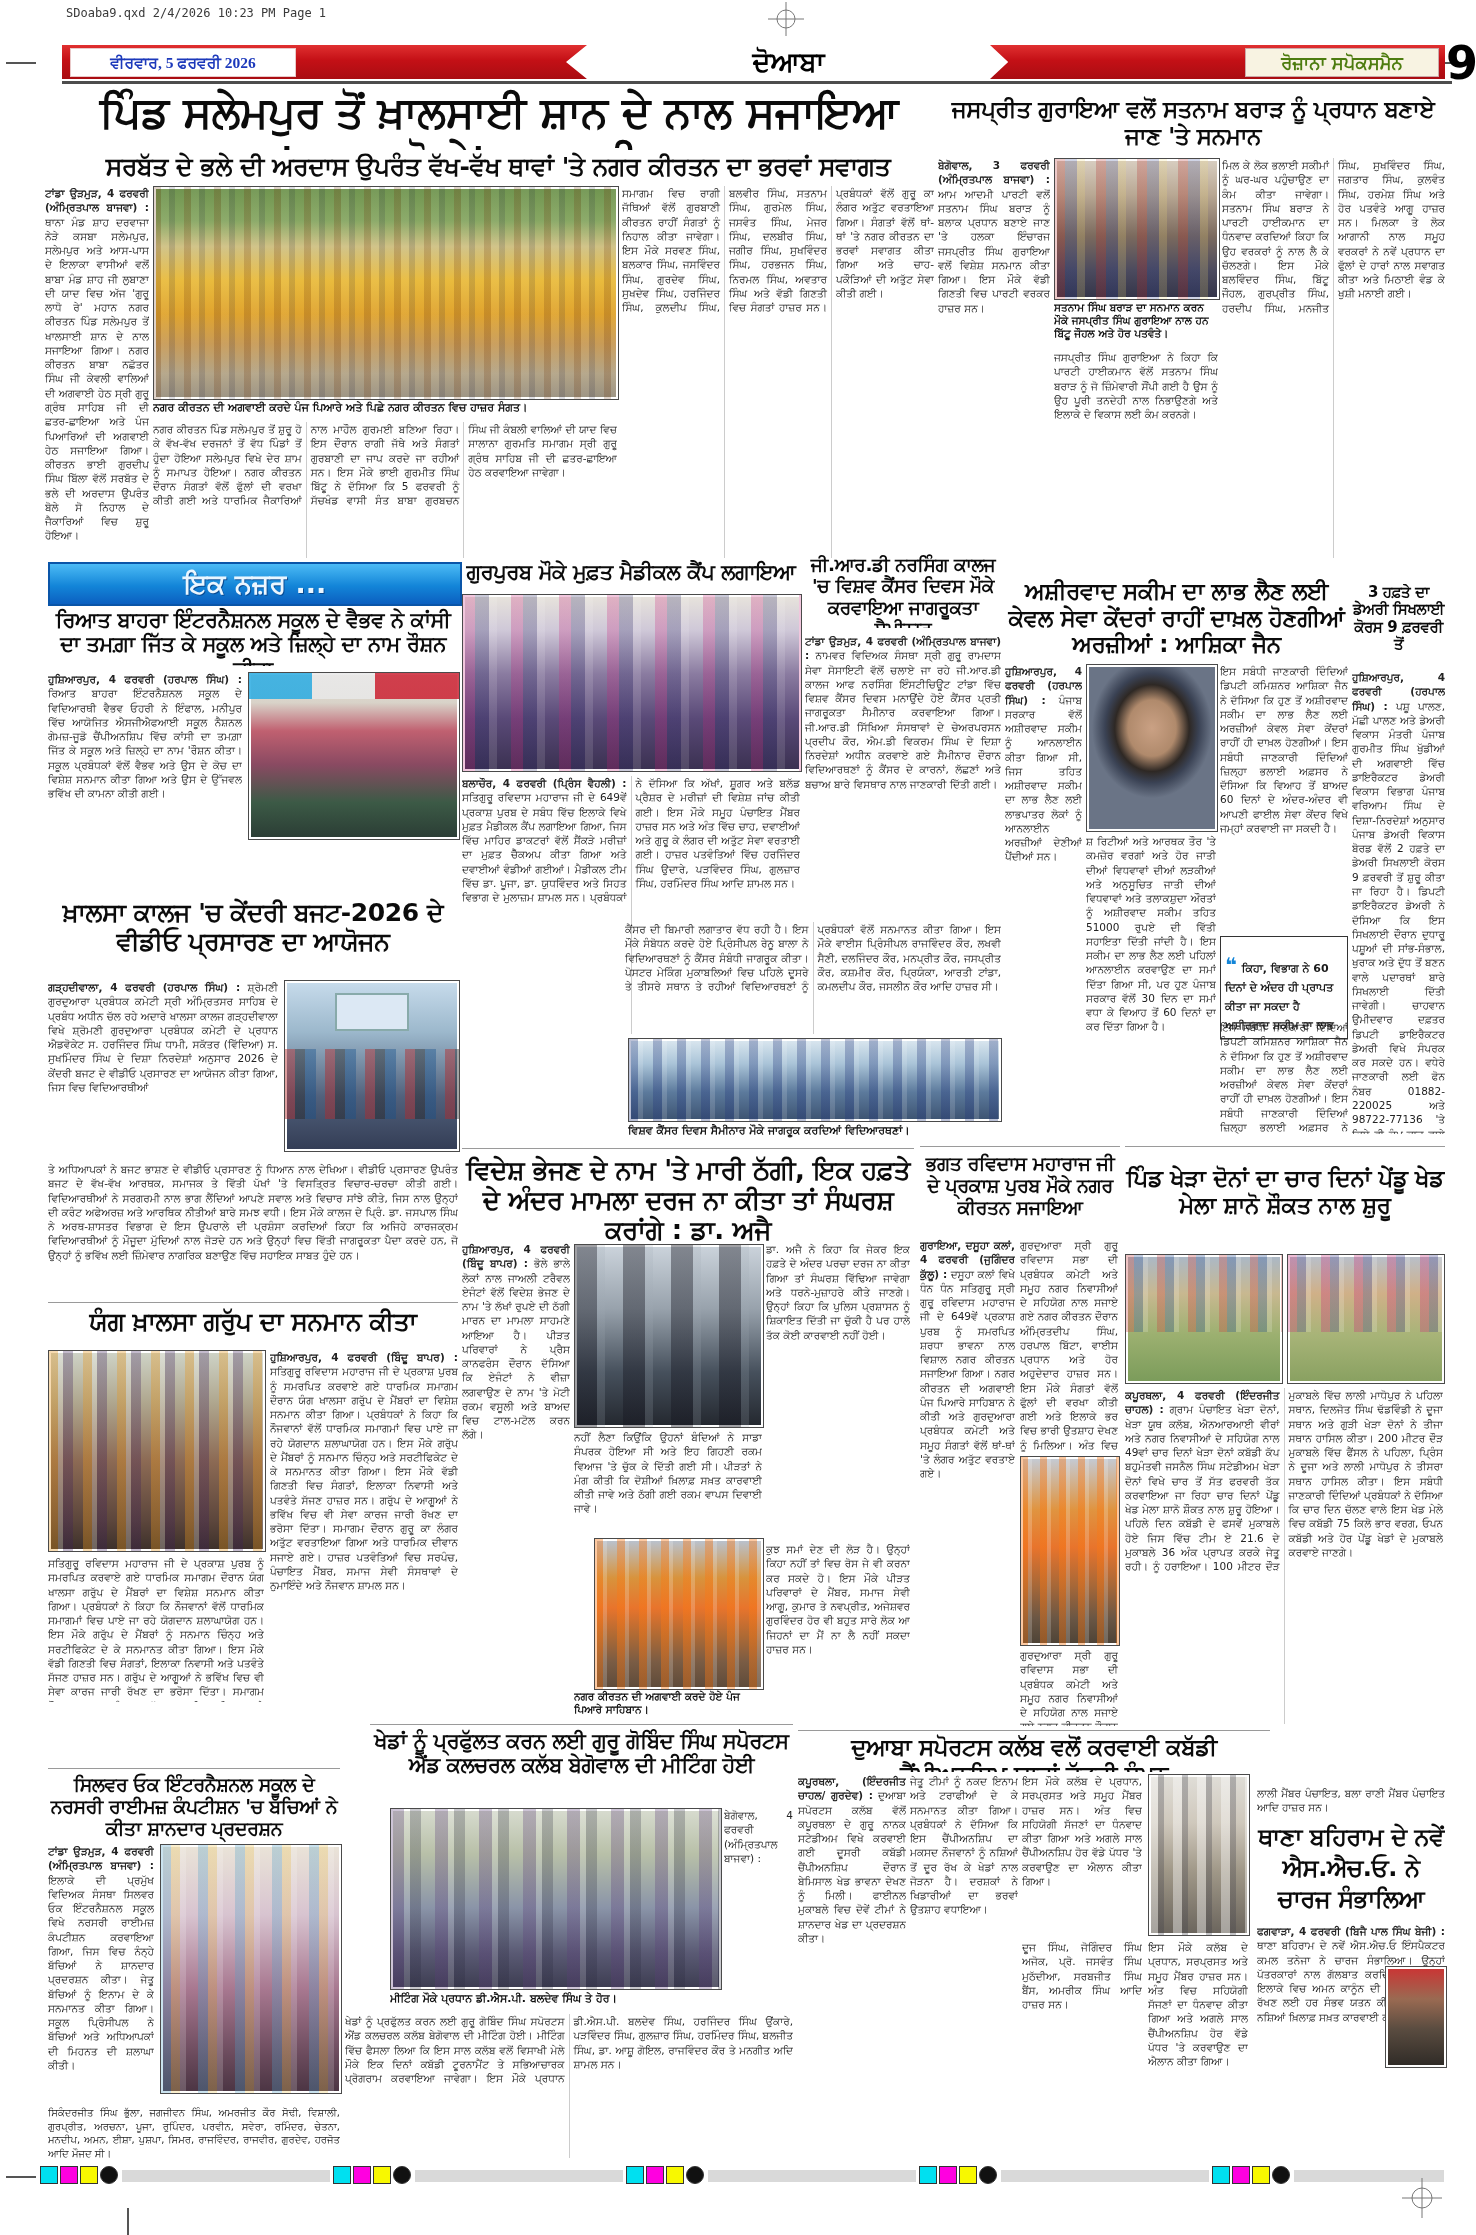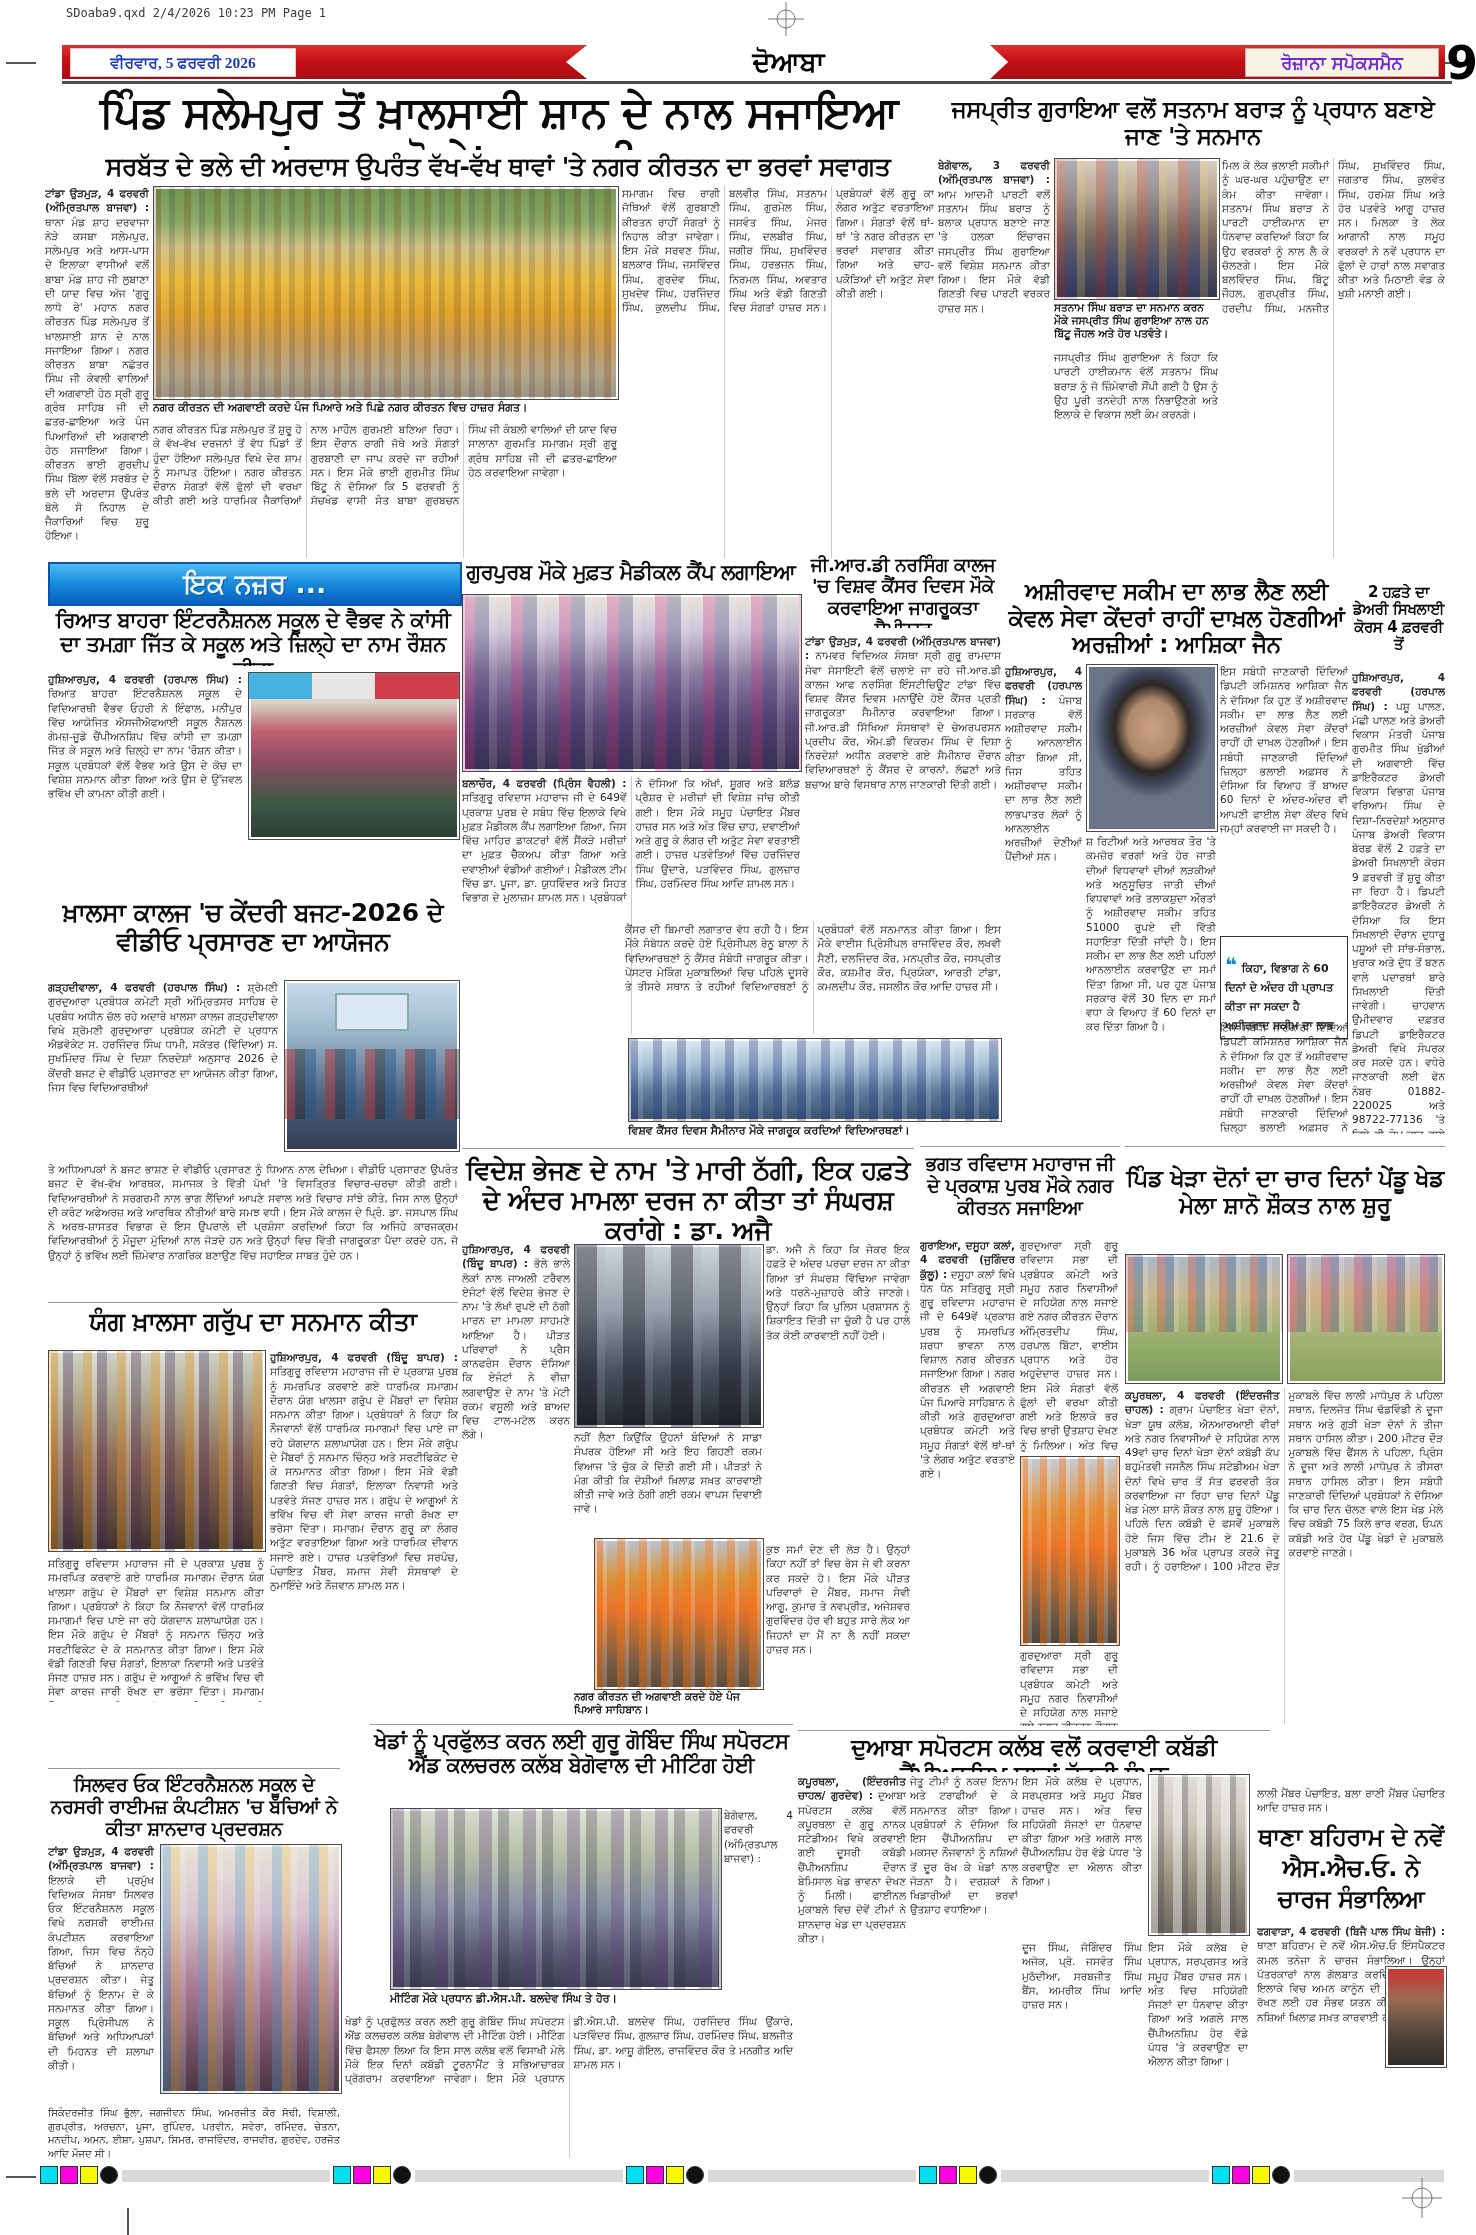--- a/index.html
+++ b/index.html
@@ -40,21 +40,21 @@
     <div class="abs mast-red" style="left:0;top:0;width:525px;height:34px;clip-path:polygon(0 0,100% 0,96% 50%,100% 100%,0 100%);font-family:Liberation Serif, serif;">
       <div class="abs" style="left:8px;top:3px;width:224px;height:27px;background:#ffffff;border:1px solid #e9c9c9;display:flex;align-items:center;justify-content:center;">
         <span style="color:#1c39bb;font-weight:bold;font-size:15.5px;">ਵੀਰਵਾਰ, 5 ਫਰਵਰੀ 2026</span>
       </div>
     </div>
     <div class="abs" style="left:525px;top:0;width:403px;height:34px;background:#ffffff;display:flex;align-items:center;justify-content:center;">
       <span style="font-size:27px;font-weight:bold;color:#000;letter-spacing:0;">ਦੋਆਬਾ</span>
     </div>
     <div class="abs mast-red" style="left:928px;top:0;width:455px;height:34px;clip-path:polygon(0 0,100% 0,100% 100%,0 100%,4% 50%);">
       <div class="abs" style="right:6px;top:3px;width:192px;height:27px;background:#f8f3e2;border:1px solid #caa;display:flex;align-items:center;justify-content:center;">
-        <span style="color:#6d28d9;font-weight:bold;font-size:18px;">ਰੋਜ਼ਾਨਾ ਸਪੋਕਸਮੈਨ</span>
+        <span style="color:#4d7c0f;font-weight:bold;font-size:18px;">ਰੋਜ਼ਾਨਾ ਸਪੋਕਸਮੈਨ</span>
       </div>
     </div>
   </div>
   <div class="abs" style="left:1446px;top:36px;font-size:46px;font-weight:bold;color:#000;">9</div>
   <div class="abs" style="left:62px;top:81px;width:1390px;height:3px;background:#4d4d4d;"></div>
 
   <div class="abs hd" style="left:62px;top:88px;width:874px;height:62px;font-size:43px;">ਪਿੰਡ ਸਲੇਮਪੁਰ ਤੋਂ ਖ਼ਾਲਸਾਈ ਸ਼ਾਨ ਦੇ ਨਾਲ ਸਜਾਇਆ 'ਗੁਰੂ ਲਾਧੋ ਰੇ' ਨਗਰ ਕੀਰਤਨ</div>
   <div class="abs hd" style="left:940px;top:96px;width:506px;height:52px;font-size:23px;">ਜਸਪ੍ਰੀਤ ਗੁਰਾਇਆ ਵਲੋਂ ਸਤਨਾਮ ਬਰਾੜ ਨੂੰ ਪ੍ਰਧਾਨ ਬਣਾਏ ਜਾਣ 'ਤੇ ਸਨਮਾਨ</div>
   <div class="abs hd" style="left:64px;top:152px;width:868px;height:30px;font-size:25px;">ਸਰਬੱਤ ਦੇ ਭਲੇ ਦੀ ਅਰਦਾਸ ਉਪਰੰਤ ਵੱਖ-ਵੱਖ ਥਾਵਾਂ 'ਤੇ ਨਗਰ ਕੀਰਤਨ ਦਾ ਭਰਵਾਂ ਸਵਾਗਤ</div>
 
@@ -126,21 +126,21 @@
   <div class="abs photo" style="left:1086px;top:664px;width:130px;height:166px;
               background:radial-gradient(ellipse 60px 70px at 50% 38%,#caa184 0%,#b08a6c 40%,#2e2824 62%,#3a4254 78%,#6a7486 100%);"></div>
   <div class="abs bt" style="left:1086px;top:834px;width:130px;height:300px;">ਸ਼ ਰਿਟੀਆਂ ਅਤੇ ਆਰਥਕ ਤੌਰ 'ਤੇ ਕਮਜ਼ੋਰ ਵਰਗਾਂ ਅਤੇ ਹੋਰ ਜਾਤੀ ਦੀਆਂ ਵਿਧਵਾਵਾਂ ਦੀਆਂ ਲੜਕੀਆਂ ਅਤੇ ਅਨੁਸੂਚਿਤ ਜਾਤੀ ਦੀਆਂ ਵਿਧਵਾਵਾਂ ਅਤੇ ਤਲਾਕਸ਼ੁਦਾ ਔਰਤਾਂ ਨੂੰ ਅਸ਼ੀਰਵਾਦ ਸਕੀਮ ਤਹਿਤ 51000 ਰੁਪਏ ਦੀ ਵਿੱਤੀ ਸਹਾਇਤਾ ਦਿੱਤੀ ਜਾਂਦੀ ਹੈ। ਇਸ ਸਕੀਮ ਦਾ ਲਾਭ ਲੈਣ ਲਈ ਪਹਿਲਾਂ ਆਨਲਾਈਨ ਕਰਵਾਉਣ ਦਾ ਸਮਾਂ ਦਿੱਤਾ ਗਿਆ ਸੀ, ਪਰ ਹੁਣ ਪੰਜਾਬ ਸਰਕਾਰ ਵੱਲੋਂ 30 ਦਿਨ ਦਾ ਸਮਾਂ ਵਧਾ ਕੇ ਵਿਆਹ ਤੋਂ 60 ਦਿਨਾਂ ਦਾ ਕਰ ਦਿੱਤਾ ਗਿਆ ਹੈ।</div>
   <div class="abs bt" style="left:1220px;top:664px;width:128px;height:268px;">ਇਸ ਸਬੰਧੀ ਜਾਣਕਾਰੀ ਦਿੰਦਿਆਂ ਡਿਪਟੀ ਕਮਿਸ਼ਨਰ ਆਸ਼ਿਕਾ ਜੈਨ ਨੇ ਦੱਸਿਆ ਕਿ ਹੁਣ ਤੋਂ ਅਸ਼ੀਰਵਾਦ ਸਕੀਮ ਦਾ ਲਾਭ ਲੈਣ ਲਈ ਅਰਜ਼ੀਆਂ ਕੇਵਲ ਸੇਵਾ ਕੇਂਦਰਾਂ ਰਾਹੀਂ ਹੀ ਦਾਖ਼ਲ ਹੋਣਗੀਆਂ। ਇਸ ਸਬੰਧੀ ਜਾਣਕਾਰੀ ਦਿੰਦਿਆਂ ਜ਼ਿਲ੍ਹਾ ਭਲਾਈ ਅਫ਼ਸਰ ਨੇ ਦੱਸਿਆ ਕਿ ਵਿਆਹ ਤੋਂ ਬਾਅਦ 60 ਦਿਨਾਂ ਦੇ ਅੰਦਰ-ਅੰਦਰ ਵੀ ਆਪਣੀ ਫਾਈਲ ਸੇਵਾ ਕੇਂਦਰ ਵਿਖੇ ਜਮ੍ਹਾਂ ਕਰਵਾਈ ਜਾ ਸਕਦੀ ਹੈ।</div>
   <div class="abs" style="left:1220px;top:936px;width:128px;height:103px;border:1.5px solid #333;padding:20px 4px;box-sizing:border-box;overflow:hidden;">
     <span style="color:#1385d8;font-size:20px;font-weight:bold;line-height:0.8;">❝</span>
     <span style="font-size:11px;font-weight:bold;line-height:1.25;">ਕਿਹਾ, ਵਿਭਾਗ ਨੇ 60 ਦਿਨਾਂ ਦੇ ਅੰਦਰ ਹੀ ਪ੍ਰਾਪਤ ਕੀਤਾ ਜਾ ਸਕਦਾ ਹੈ ਅਸ਼ੀਰਵਾਦ ਸਕੀਮ ਦਾ ਲਾਭ</span>
   </div>
   <div class="abs bt" style="left:1220px;top:1020px;width:128px;height:114px;">ਇਸ ਸਬੰਧੀ ਜਾਣਕਾਰੀ ਦਿੰਦਿਆਂ ਡਿਪਟੀ ਕਮਿਸ਼ਨਰ ਆਸ਼ਿਕਾ ਜੈਨ ਨੇ ਦੱਸਿਆ ਕਿ ਹੁਣ ਤੋਂ ਅਸ਼ੀਰਵਾਦ ਸਕੀਮ ਦਾ ਲਾਭ ਲੈਣ ਲਈ ਅਰਜ਼ੀਆਂ ਕੇਵਲ ਸੇਵਾ ਕੇਂਦਰਾਂ ਰਾਹੀਂ ਹੀ ਦਾਖ਼ਲ ਹੋਣਗੀਆਂ। ਇਸ ਸਬੰਧੀ ਜਾਣਕਾਰੀ ਦਿੰਦਿਆਂ ਜ਼ਿਲ੍ਹਾ ਭਲਾਈ ਅਫ਼ਸਰ ਨੇ ਦੱਸਿਆ ਕਿ ਵਿਆਹ ਤੋਂ ਬਾਅਦ 60 ਦਿਨਾਂ ਦੇ ਅੰਦਰ-ਅੰਦਰ ਵੀ ਆਪਣੀ ਫਾਈਲ ਸੇਵਾ ਕੇਂਦਰ ਵਿਖੇ ਜਮ੍ਹਾਂ ਕਰਵਾਈ ਜਾ ਸਕਦੀ ਹੈ।</div>
 
-  <div class="abs hd" style="left:1352px;top:584px;width:93px;height:82px;font-size:15px;">2 ਹਫ਼ਤੇ ਦਾ ਡੇਅਰੀ ਸਿਖਲਾਈ ਕੋਰਸ 4 ਫ਼ਰਵਰੀ ਤੋਂ</div>
+  <div class="abs hd" style="left:1352px;top:584px;width:93px;height:82px;font-size:15px;">3 ਹਫ਼ਤੇ ਦਾ ਡੇਅਰੀ ਸਿਖਲਾਈ ਕੋਰਸ 9 ਫ਼ਰਵਰੀ ਤੋਂ</div>
   <div class="abs bt" style="left:1352px;top:670px;width:93px;height:464px;">
     <span class="dl">ਹੁਸ਼ਿਆਰਪੁਰ, 4 ਫਰਵਰੀ (ਹਰਪਾਲ ਸਿੰਘ) :</span>
     <span>ਪਸ਼ੂ ਪਾਲਣ, ਮੱਛੀ ਪਾਲਣ ਅਤੇ ਡੇਅਰੀ ਵਿਕਾਸ ਮੰਤਰੀ ਪੰਜਾਬ ਗੁਰਮੀਤ ਸਿੰਘ ਖੁੱਡੀਆਂ ਦੀ ਅਗਵਾਈ ਵਿੱਚ ਡਾਇਰੈਕਟਰ ਡੇਅਰੀ ਵਿਕਾਸ ਵਿਭਾਗ ਪੰਜਾਬ ਵਰਿਆਮ ਸਿੰਘ ਦੇ ਦਿਸ਼ਾ-ਨਿਰਦੇਸ਼ਾਂ ਅਨੁਸਾਰ ਪੰਜਾਬ ਡੇਅਰੀ ਵਿਕਾਸ ਬੋਰਡ ਵੱਲੋਂ 2 ਹਫ਼ਤੇ ਦਾ ਡੇਅਰੀ ਸਿਖਲਾਈ ਕੋਰਸ 9 ਫ਼ਰਵਰੀ ਤੋਂ ਸ਼ੁਰੂ ਕੀਤਾ ਜਾ ਰਿਹਾ ਹੈ। ਡਿਪਟੀ ਡਾਇਰੈਕਟਰ ਡੇਅਰੀ ਨੇ ਦੱਸਿਆ ਕਿ ਇਸ ਸਿਖਲਾਈ ਦੌਰਾਨ ਦੁਧਾਰੂ ਪਸ਼ੂਆਂ ਦੀ ਸਾਂਭ-ਸੰਭਾਲ, ਖੁਰਾਕ ਅਤੇ ਦੁੱਧ ਤੋਂ ਬਣਨ ਵਾਲੇ ਪਦਾਰਥਾਂ ਬਾਰੇ ਸਿਖਲਾਈ ਦਿੱਤੀ ਜਾਵੇਗੀ। ਚਾਹਵਾਨ ਉਮੀਦਵਾਰ ਦਫ਼ਤਰ ਡਿਪਟੀ ਡਾਇਰੈਕਟਰ ਡੇਅਰੀ ਵਿਖੇ ਸੰਪਰਕ ਕਰ ਸਕਦੇ ਹਨ। ਵਧੇਰੇ ਜਾਣਕਾਰੀ ਲਈ ਫੋਨ ਨੰਬਰ 01882-220025 ਅਤੇ 98722-77136 'ਤੇ ਕਿਸੇ ਵੀ ਕੰਮ-ਕਾਜ ਵਾਲੇ ਦਿਨ ਸੰਪਰਕ ਕੀਤਾ ਜਾ ਸਕਦਾ ਹੈ।</span>
   </div>
 
   <div class="abs hd" style="left:48px;top:898px;width:410px;height:76px;font-size:25px;">ਖ਼ਾਲਸਾ ਕਾਲਜ 'ਚ ਕੇਂਦਰੀ ਬਜਟ-2026 ਦੇ ਵੀਡੀਓ ਪ੍ਰਸਾਰਣ ਦਾ ਆਯੋਜਨ</div>
   <div class="abs bt" style="left:48px;top:980px;width:230px;height:178px;">
     <span class="dl">ਗੜ੍ਹਦੀਵਾਲਾ, 4 ਫਰਵਰੀ (ਹਰਪਾਲ ਸਿੰਘ) :</span>
     <span>ਸ਼੍ਰੋਮਣੀ ਗੁਰਦੁਆਰਾ ਪ੍ਰਬੰਧਕ ਕਮੇਟੀ ਸ੍ਰੀ ਅੰਮ੍ਰਿਤਸਰ ਸਾਹਿਬ ਦੇ ਪ੍ਰਬੰਧ ਅਧੀਨ ਚੱਲ ਰਹੇ ਅਦਾਰੇ ਖਾਲਸਾ ਕਾਲਜ ਗੜ੍ਹਦੀਵਾਲਾ ਵਿਖੇ ਸ਼੍ਰੋਮਣੀ ਗੁਰਦੁਆਰਾ ਪ੍ਰਬੰਧਕ ਕਮੇਟੀ ਦੇ ਪ੍ਰਧਾਨ ਐਡਵੋਕੇਟ ਸ. ਹਰਜਿੰਦਰ ਸਿੰਘ ਧਾਮੀ, ਸਕੱਤਰ (ਵਿੱਦਿਆ) ਸ. ਸੁਖਮਿੰਦਰ ਸਿੰਘ ਦੇ ਦਿਸ਼ਾ ਨਿਰਦੇਸ਼ਾਂ ਅਨੁਸਾਰ 2026 ਦੇ ਕੇਂਦਰੀ ਬਜਟ ਦੇ ਵੀਡੀਓ ਪ੍ਰਸਾਰਣ ਦਾ ਆਯੋਜਨ ਕੀਤਾ ਗਿਆ, ਜਿਸ ਵਿਚ ਵਿਦਿਆਰਥੀਆਂ</span>
   </div>

